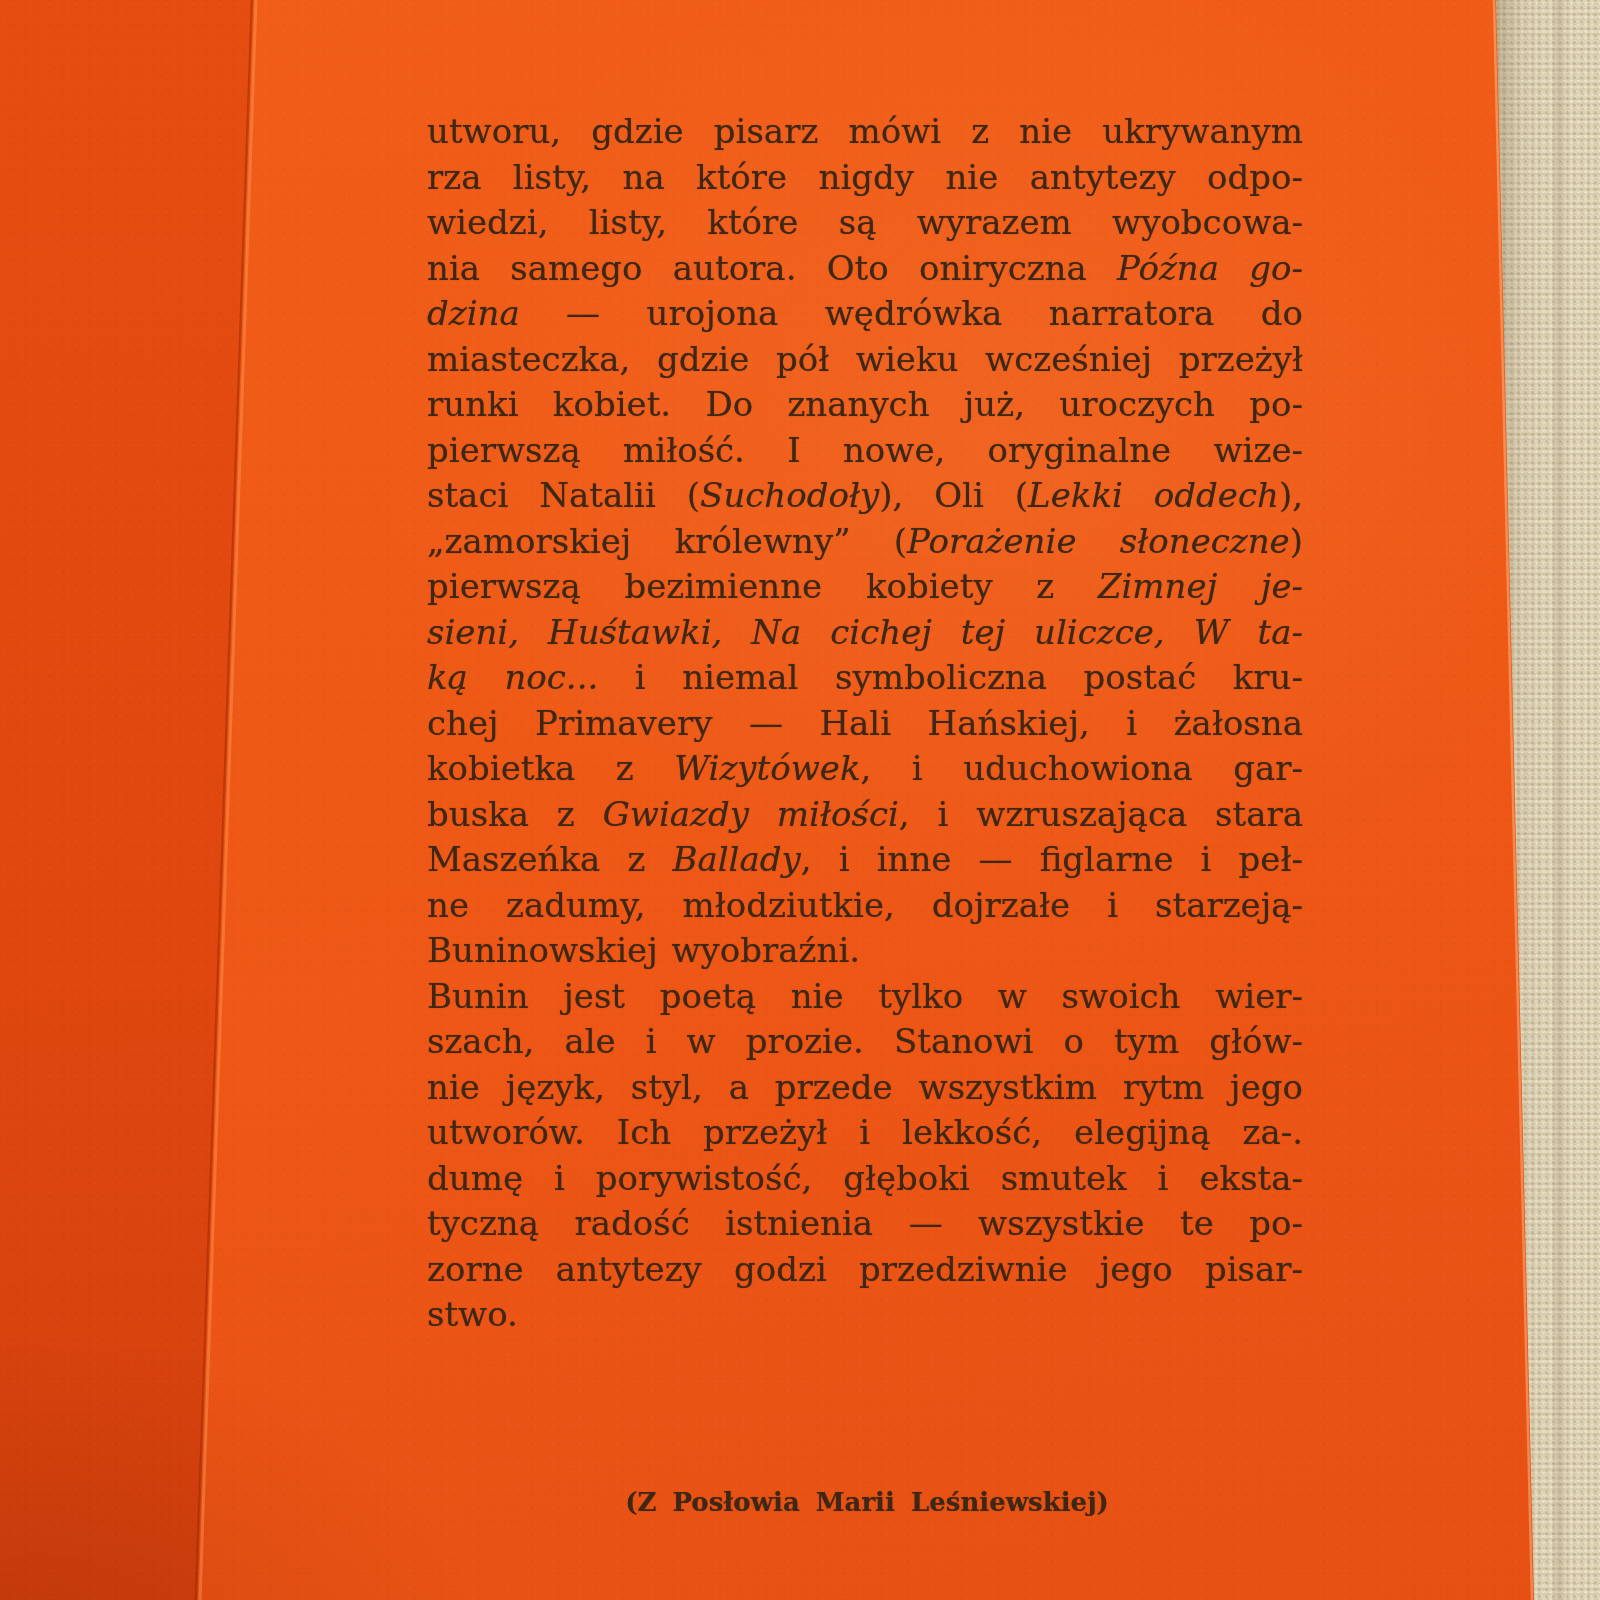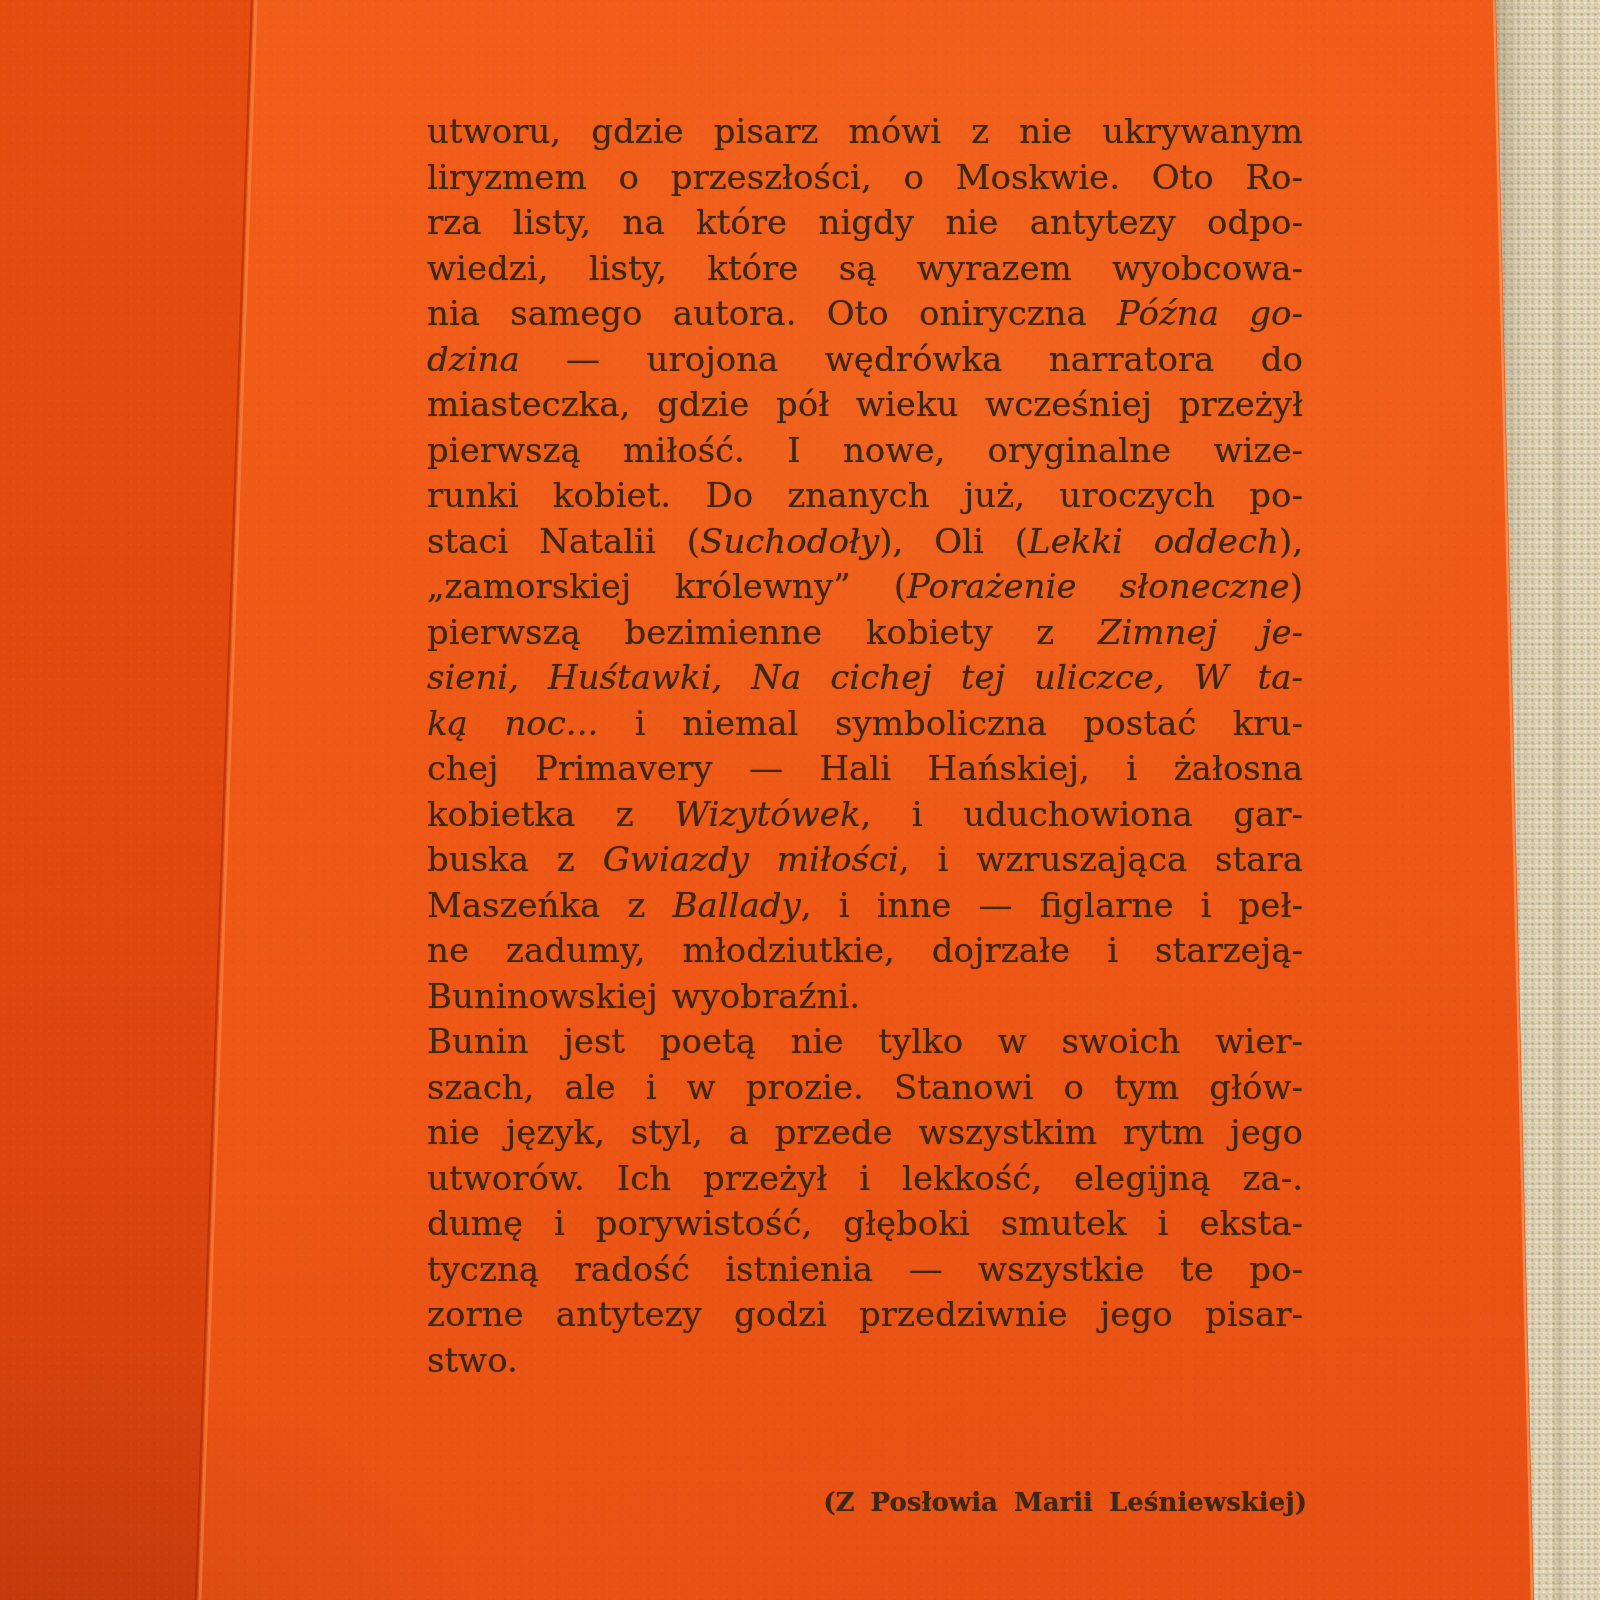--- a/index.html
+++ b/index.html
@@ -67,21 +67,21 @@
     font-size: 34px; line-height: 45.5px;
     word-spacing: 3px;
     text-shadow: 0 0 1px rgba(62,39,21,0.55);
   }
   .tline { text-align: justify; text-align-last: justify; white-space: normal; }
   .tline.nojust { text-align-last: left; }
   .it { font-style: italic; }
 
   .attribution {
     position: absolute; left: 427px; top: 1487px; width: 880px;
-    text-align: right;
+    text-align: center;
     color: var(--ink, #3e2715);
     font-size: 26px; font-weight: bold;
     word-spacing: 7px;
     text-shadow: 0 0 1px rgba(62,39,21,0.5);
   }
 
   .overlay { position: absolute; inset: 0; pointer-events: none; }
 </style>
 </head>
 <body style="--orange: #ee5715; --orange-hi: #f15e19; --fold: #e54d10; --fabric: #ded2b3; --ink: #3e2715;">
@@ -91,28 +91,27 @@
   <div class="fabric"></div>
   <div class="fabric-shade"></div>
 
   <div class="page">
     <div class="fold"></div>
     <div class="grain"></div>
     <div class="vignette"></div>
 
     <div class="textblock" id="textblock">
         <div class="tline"><span>utworu, gdzie pisarz mówi z nie ukrywanym</span></div>
-        <div class="tline"><span>liryzmem o przeszłości, o Moskwie. Oto Ro-</span></div>
         <div class="tline"><span>rza listy, na które nigdy nie antytezy odpo-</span></div>
         <div class="tline"><span>wiedzi, listy, które są wyrazem wyobcowa-</span></div>
         <div class="tline"><span>nia samego autora. Oto oniryczna </span><span class="it">Późna go-</span></div>
         <div class="tline"><span class="it">dzina</span><span> — urojona wędrówka narratora do</span></div>
         <div class="tline"><span>miasteczka, gdzie pół wieku wcześniej przeżył</span></div>
+        <div class="tline"><span>runki kobiet. Do znanych już, uroczych po-</span></div>
         <div class="tline"><span>pierwszą miłość. I nowe, oryginalne wize-</span></div>
-        <div class="tline"><span>runki kobiet. Do znanych już, uroczych po-</span></div>
         <div class="tline"><span>staci Natalii (</span><span class="it">Suchodoły</span><span>), Oli (</span><span class="it">Lekki oddech</span><span>),</span></div>
         <div class="tline"><span>„zamorskiej królewny” (</span><span class="it">Porażenie słoneczne</span><span>)</span></div>
         <div class="tline"><span>pierwszą bezimienne kobiety z </span><span class="it">Zimnej je-</span></div>
         <div class="tline"><span class="it">sieni, Huśtawki, Na cichej tej uliczce, W ta-</span></div>
         <div class="tline"><span class="it">ką noc...</span><span> i niemal symboliczna postać kru-</span></div>
         <div class="tline"><span>chej Primavery — Hali Hańskiej, i żałosna</span></div>
         <div class="tline"><span>kobietka z </span><span class="it">Wizytówek</span><span>, i uduchowiona gar-</span></div>
         <div class="tline"><span>buska z </span><span class="it">Gwiazdy miłości</span><span>, i wzruszająca stara</span></div>
         <div class="tline"><span>Maszeńka z </span><span class="it">Ballady</span><span>, i inne — figlarne i peł-</span></div>
         <div class="tline"><span>ne zadumy, młodziutkie, dojrzałe i starzeją-</span></div>

